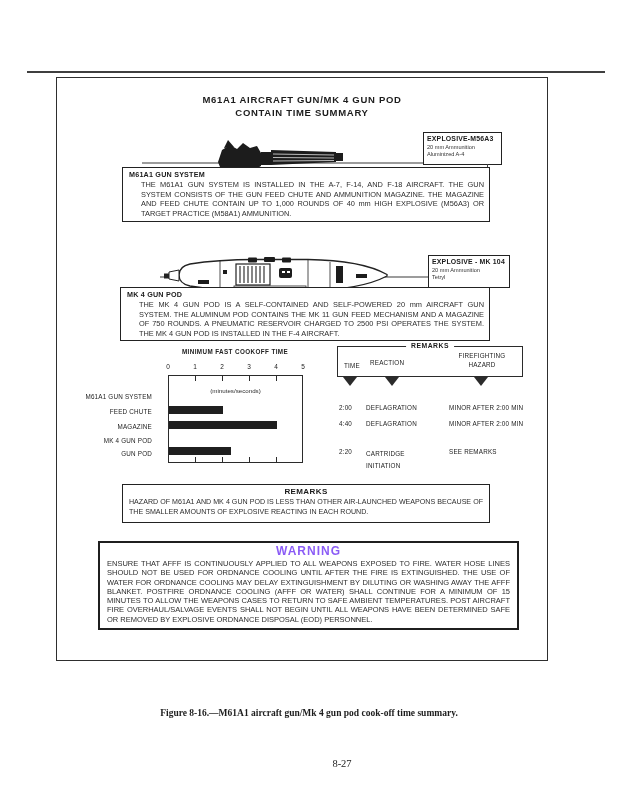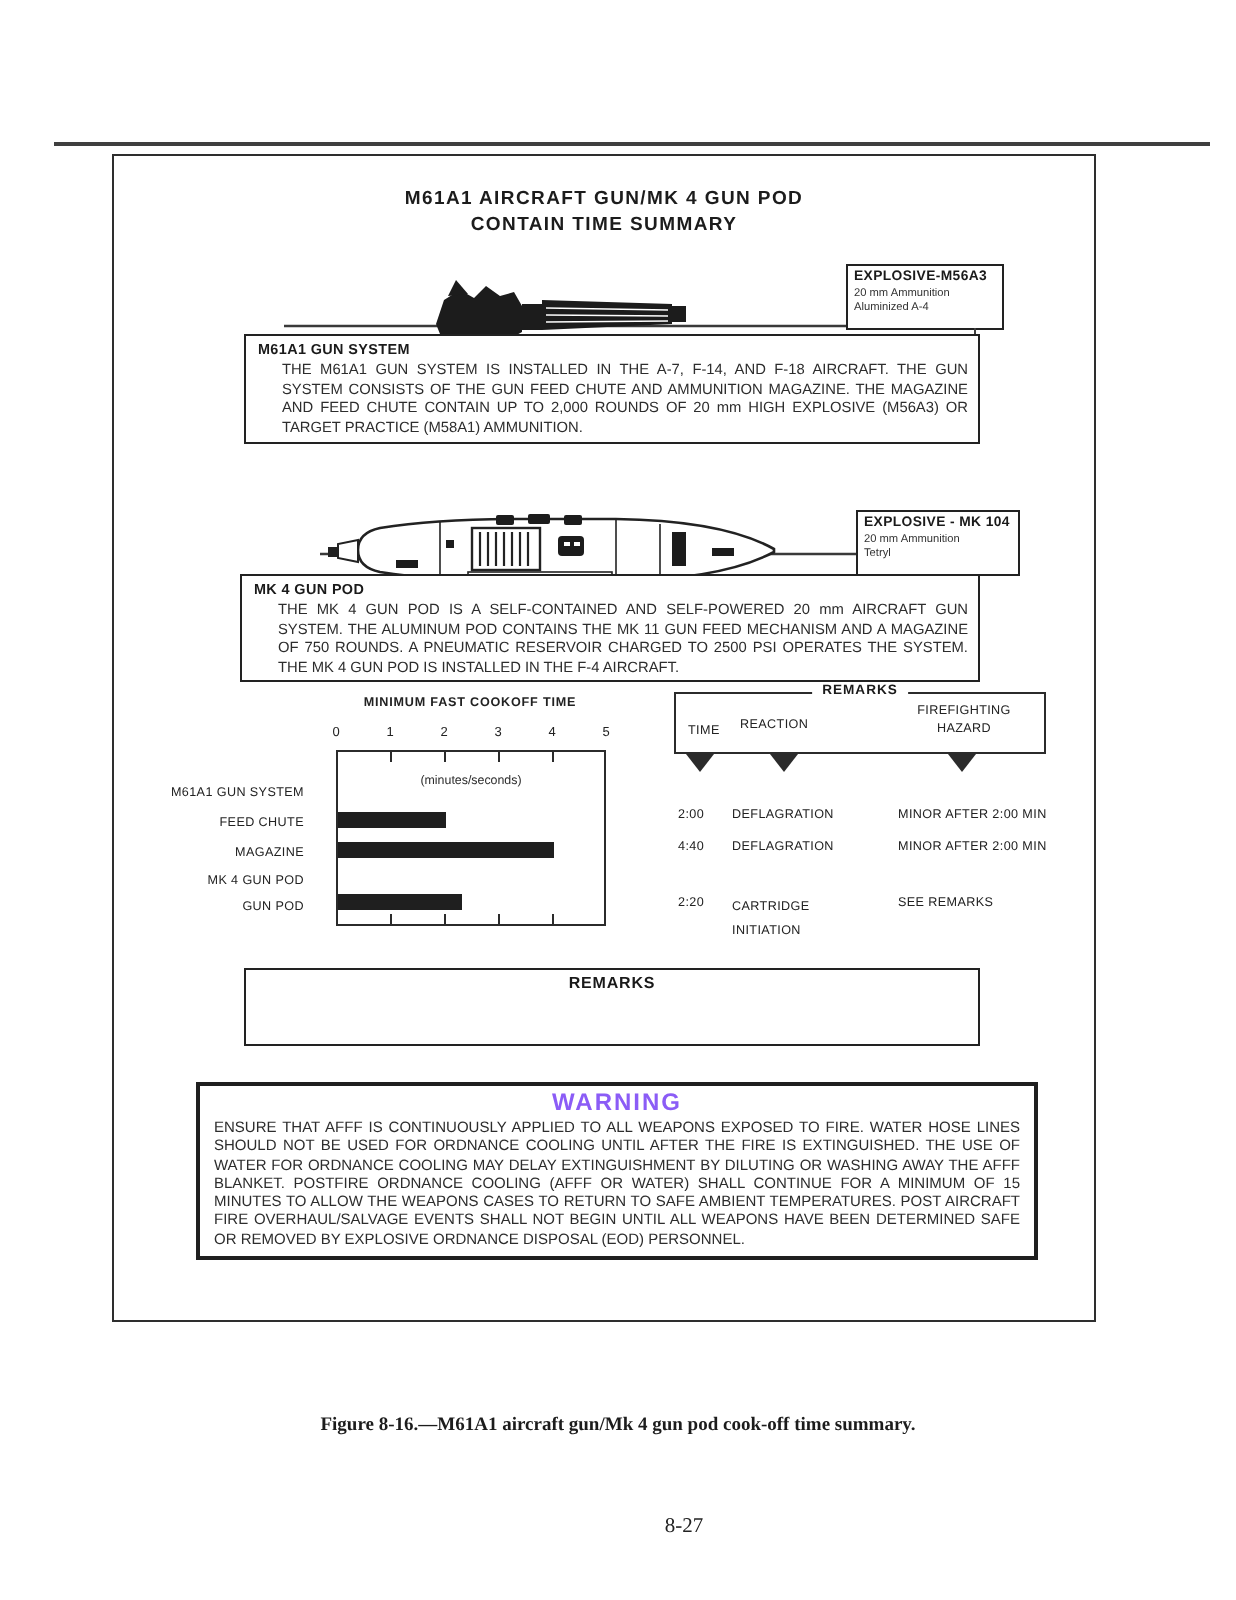--- a/index.html
+++ b/index.html
@@ -65,21 +65,21 @@
 
   <div class="abs callout" style="left:423px;top:132px;width:79px;height:33px;">
     <div class="c-title">EXPLOSIVE-M56A3</div>
     <div class="c-sub">20 mm Ammunition</div>
     <div class="c-sub">Aluminized A-4</div>
   </div>
   <div class="abs rule" style="left:487px;top:164px;width:1.2px;height:5px;"></div>
 
   <div class="abs txtbox" style="left:122px;top:167px;width:368px;height:55px;">
     <div class="b-label">M61A1 GUN SYSTEM</div>
-    <div class="b-para">THE M61A1 GUN SYSTEM IS INSTALLED IN THE A-7, F-14, AND F-18 AIRCRAFT.  THE GUN SYSTEM CONSISTS OF THE GUN FEED CHUTE AND AMMUNITION MAGAZINE.  THE MAGAZINE AND FEED CHUTE CONTAIN UP TO 2,000 ROUNDS OF 20 mm HIGH EXPLOSIVE (M56A3) OR TARGET PRACTICE (M58A1) AMMUNITION.</div>
+    <div class="b-para">THE M61A1 GUN SYSTEM IS INSTALLED IN THE A-7, F-14, AND F-18 AIRCRAFT.  THE GUN SYSTEM CONSISTS OF THE GUN FEED CHUTE AND AMMUNITION MAGAZINE.  THE MAGAZINE AND FEED CHUTE CONTAIN UP TO 1,000 ROUNDS OF 40 mm HIGH EXPLOSIVE (M56A3) OR TARGET PRACTICE (M58A1) AMMUNITION.</div>
   </div>
 
   <svg class="abs" style="left:160px;top:257px;" width="270" height="40" viewBox="0 0 270 40">
     <line x1="0" y1="20" x2="270" y2="20" stroke="#3a3a3a" stroke-width="1.2"></line>
     <path d="M30,7 C52,3.5 72,2.5 100,2.5 L148,2.5 C185,3 210,8 227,17.5 L227,19 C210,28 185,33 148,33.5 L100,33.5 C72,33.5 52,32.5 30,29 C23,27.5 19,24 19,18 C19,12 23,8.5 30,7 Z" fill="#ffffff" stroke="#222222" stroke-width="1.3"></path>
     <polygon points="19,13 9,15 9,22 19,24" fill="#ffffff" stroke="#222222" stroke-width="1"></polygon>
     <rect x="4" y="16.5" width="5" height="5" fill="#222222"></rect>
     <line x1="60" y1="4" x2="60" y2="33" stroke="#222222" stroke-width="0.8"></line>
     <line x1="148" y1="3" x2="148" y2="33.5" stroke="#222222" stroke-width="0.8"></line>
     <line x1="170" y1="5" x2="170" y2="32" stroke="#222222" stroke-width="0.8"></line>
@@ -165,20 +165,21 @@
   <div class="abs cell nowrap" style="left:339px;top:420px;">4:40</div>
   <div class="abs cell" style="left:366px;top:420px;width:58px;">DEFLAGRATION</div>
   <div class="abs cell nowrap" style="left:449px;top:420px;">MINOR AFTER 2:00 MIN</div>
 
   <div class="abs cell nowrap" style="left:339px;top:448px;">2:20</div>
   <div class="abs cell" style="left:366px;top:448px;width:58px;line-height:12px;">CARTRIDGE INITIATION</div>
   <div class="abs cell nowrap" style="left:449px;top:448px;">SEE REMARKS</div>
 
   <div class="abs remarksbox" style="left:122px;top:484px;width:368px;height:39px;">
     <div class="r-title">REMARKS</div>
+    <div class="r-text">HAZARD OF M61A1 AND MK 4 GUN POD IS LESS THAN OTHER AIR-LAUNCHED WEAPONS BECAUSE OF THE SMALLER AMOUNTS OF EXPLOSIVE REACTING IN EACH ROUND.</div>
   </div>
 
   <div class="abs warnbox" style="left:98px;top:541px;width:421px;height:89px;">
     <div class="w-title">WARNING</div>
     <div class="w-text">ENSURE THAT AFFF IS CONTINUOUSLY APPLIED TO ALL WEAPONS EXPOSED TO FIRE.  WATER HOSE LINES SHOULD NOT BE USED FOR ORDNANCE COOLING UNTIL AFTER THE FIRE IS EXTINGUISHED.  THE USE OF WATER FOR ORDNANCE COOLING MAY DELAY EXTINGUISHMENT BY DILUTING OR WASHING AWAY THE AFFF BLANKET.  POSTFIRE ORDNANCE COOLING (AFFF OR WATER) SHALL CONTINUE FOR A MINIMUM OF 15 MINUTES TO ALLOW THE WEAPONS CASES TO RETURN TO SAFE AMBIENT TEMPERATURES.  POST AIRCRAFT FIRE OVERHAUL/SALVAGE EVENTS SHALL NOT BEGIN UNTIL ALL WEAPONS HAVE BEEN DETERMINED SAFE OR REMOVED BY EXPLOSIVE ORDNANCE DISPOSAL (EOD) PERSONNEL.</div>
   </div>
 
   <div class="abs caption" style="left:0;top:708px;width:618px;">Figure 8-16.—M61A1 aircraft gun/Mk 4 gun pod cook-off time summary.</div>
   <div class="abs pagenum" style="left:12px;top:758px;width:618px;padding-left:21px;">8-27</div>
 

